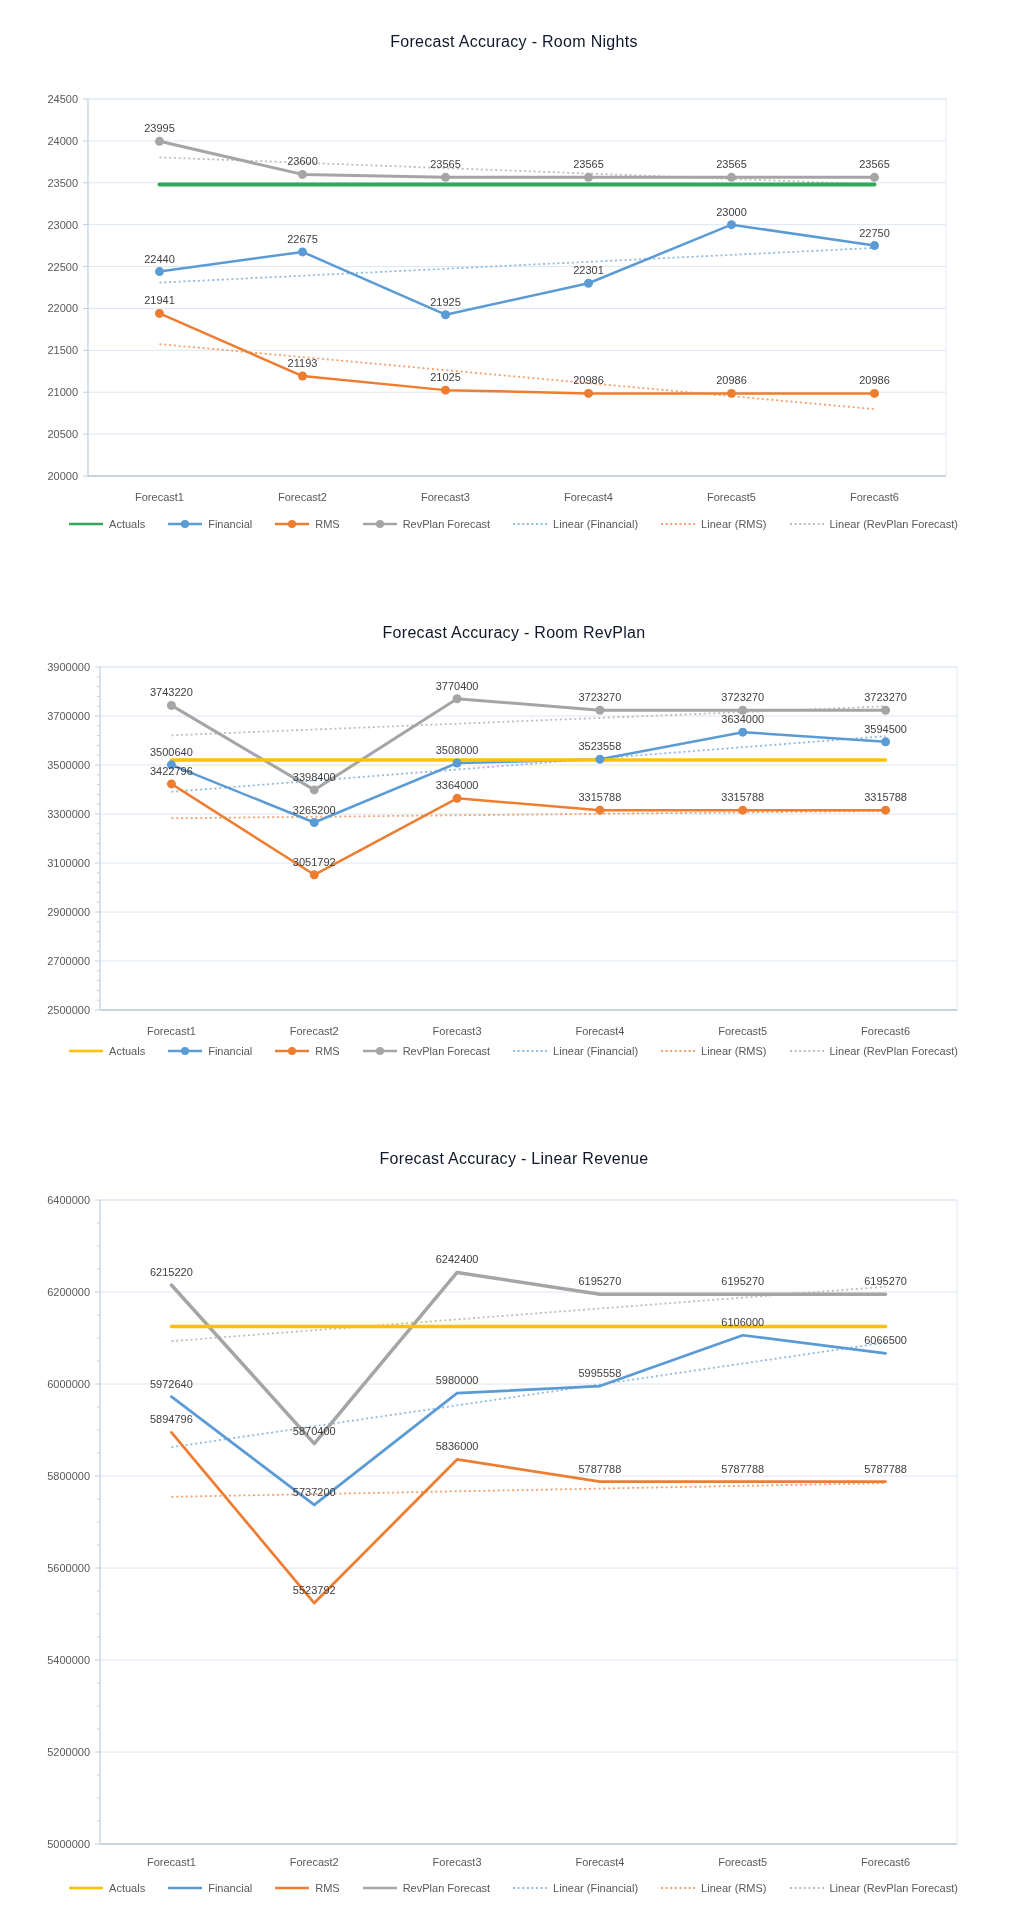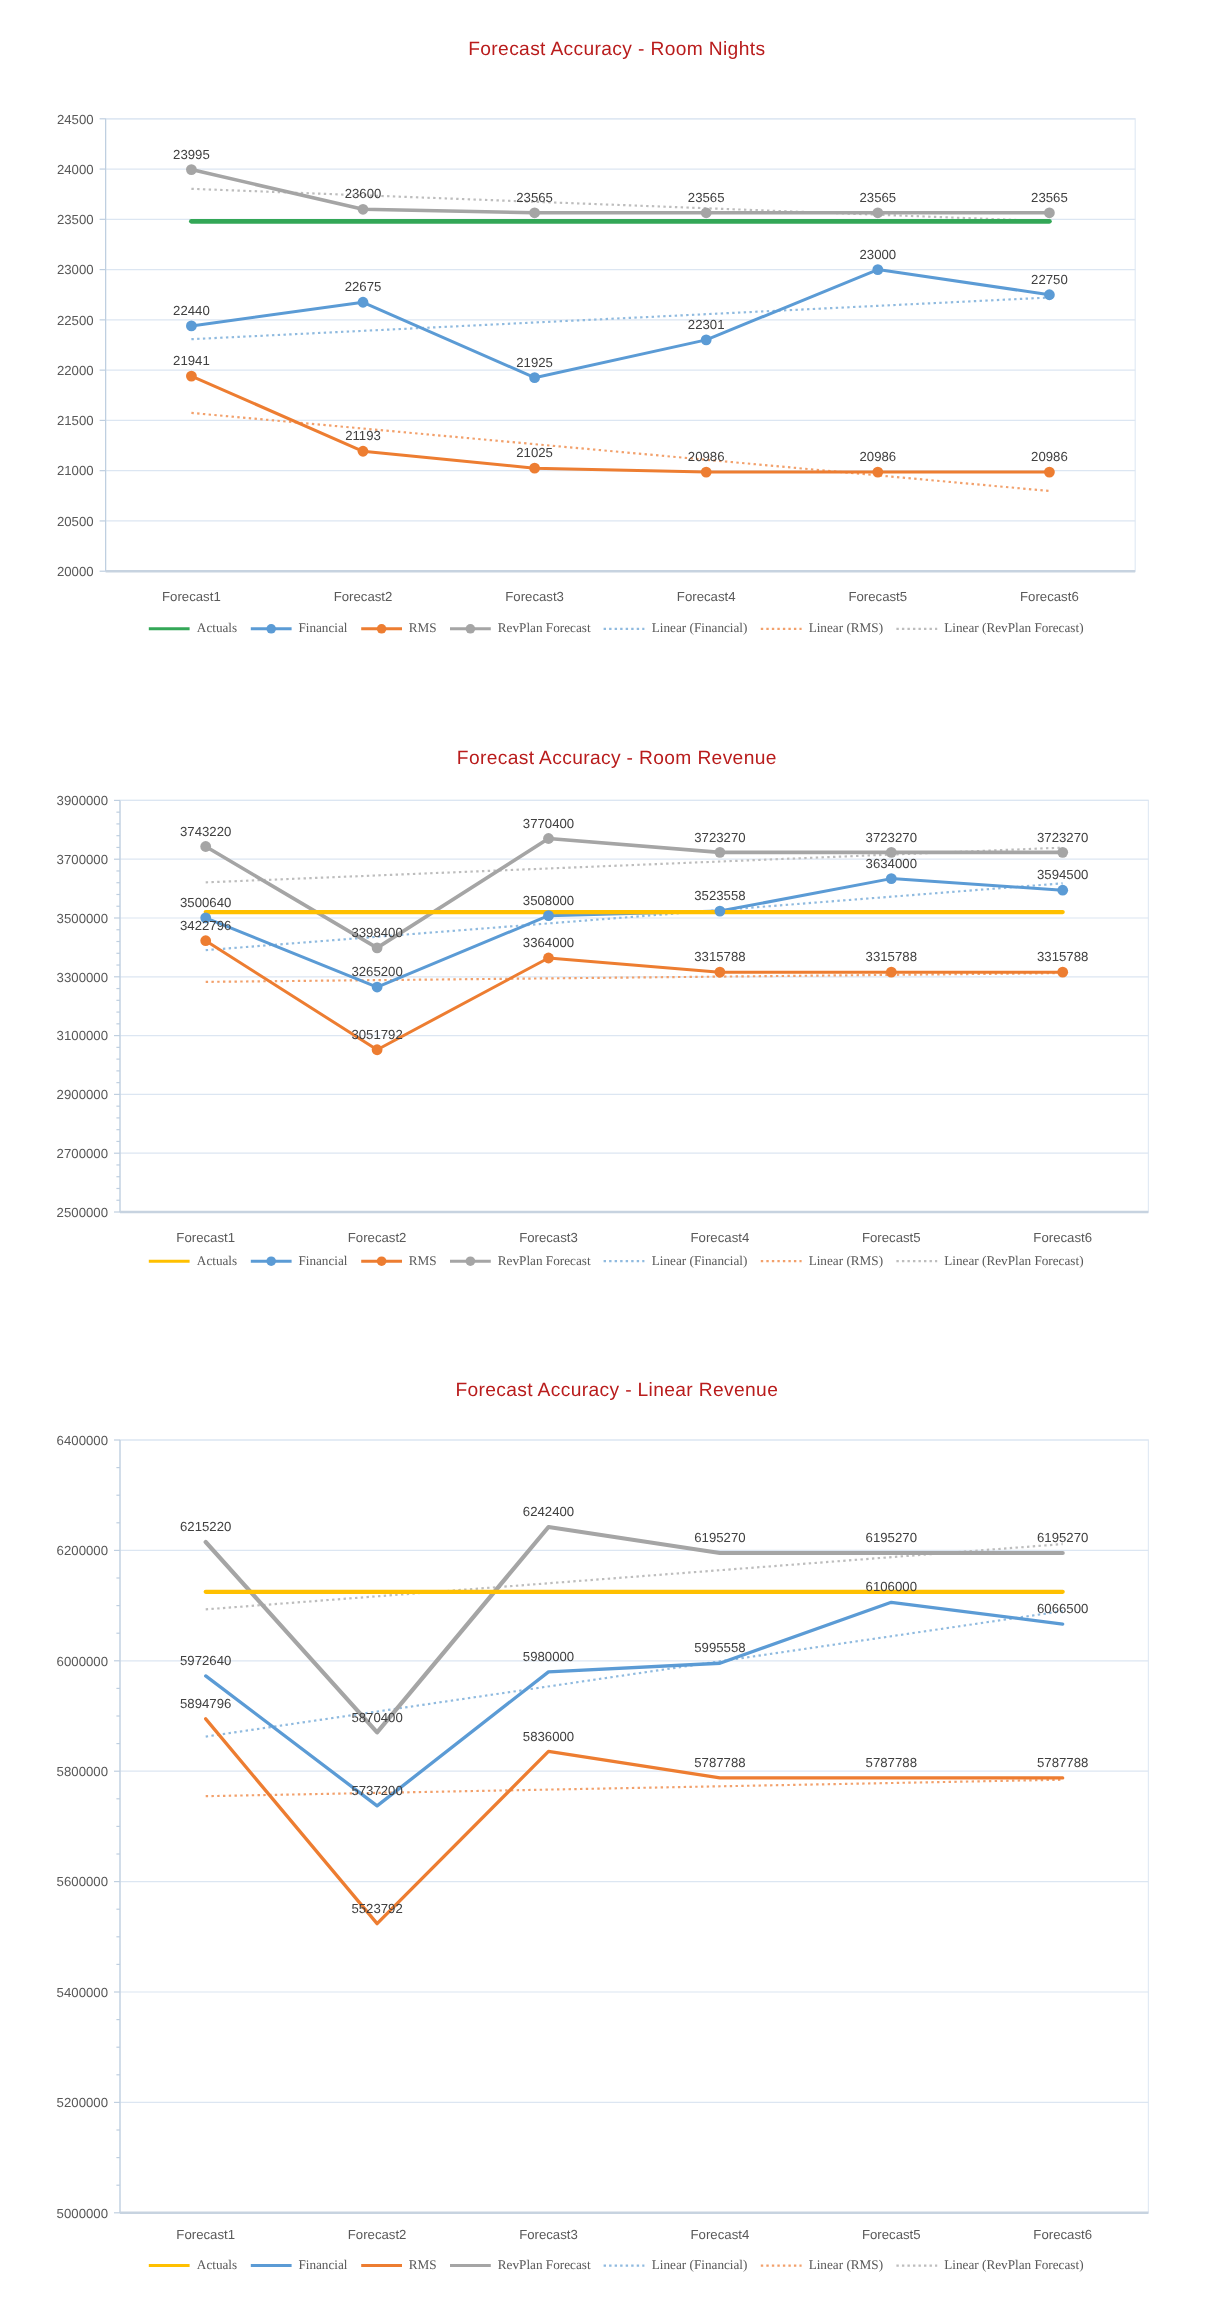--- a/index.html
+++ b/index.html
@@ -2,38 +2,38 @@
 <html><head>
 <meta charset="utf-8">
 <style>
   html,body{margin:0;padding:0;}
   body{
     width:1026px;height:1932px;background:#ffffff;position:relative;overflow:hidden;
     font-family:"Liberation Sans",sans-serif;
   }
   .chart-title{
     position:absolute;left:88px;width:852px;text-align:center;
-    font-size:16px;color:#b91c1c;letter-spacing:.3px;
+    font-size:16px;color:#0f172a;letter-spacing:.3px;
   }
   #charts-svg{position:absolute;top:0;left:0;}
   #charts-svg text{font-family:"Liberation Sans",sans-serif;}
   .tick{font-size:11px;fill:#595959;}
   .xlab{font-size:11px;fill:#595959;}
   .dlab{font-size:11px;fill:#404040;}
   .legend{
     position:absolute;left:50px;width:926px;display:flex;justify-content:center;
-    align-items:center;gap:10px;font-size:11px;color:#595959;font-family:Liberation Serif, serif;
+    align-items:center;gap:22px;font-size:11px;color:#595959;
   }
   .legend .li{display:flex;align-items:center;gap:5px;white-space:nowrap;}
 </style>
 </head>
 <body>
 
 <div class="chart-title" id="title-0" style="top:33px">Forecast Accuracy - Room Nights</div>
-<div class="chart-title" id="title-1" style="top:624px">Forecast Accuracy - Room Revenue</div>
+<div class="chart-title" id="title-1" style="top:624px">Forecast Accuracy - Room RevPlan</div>
 <div class="chart-title" id="title-2" style="top:1150px">Forecast Accuracy - Linear Revenue</div>
 
 <svg id="charts-svg" width="1026" height="1932">
     <g>
       <rect x="88" y="99" width="858" height="377" fill="none" stroke="#E2EAF4"></rect>
       <g>
         <line x1="88" x2="946" y1="434.1111111111111" y2="434.1111111111111" stroke="#DCE6F2" stroke-width="1"></line>
         <line x1="88" x2="946" y1="392.22222222222223" y2="392.22222222222223" stroke="#DCE6F2" stroke-width="1"></line>
         <line x1="88" x2="946" y1="350.33333333333337" y2="350.33333333333337" stroke="#DCE6F2" stroke-width="1"></line>
         <line x1="88" x2="946" y1="308.44444444444446" y2="308.44444444444446" stroke="#DCE6F2" stroke-width="1"></line>

